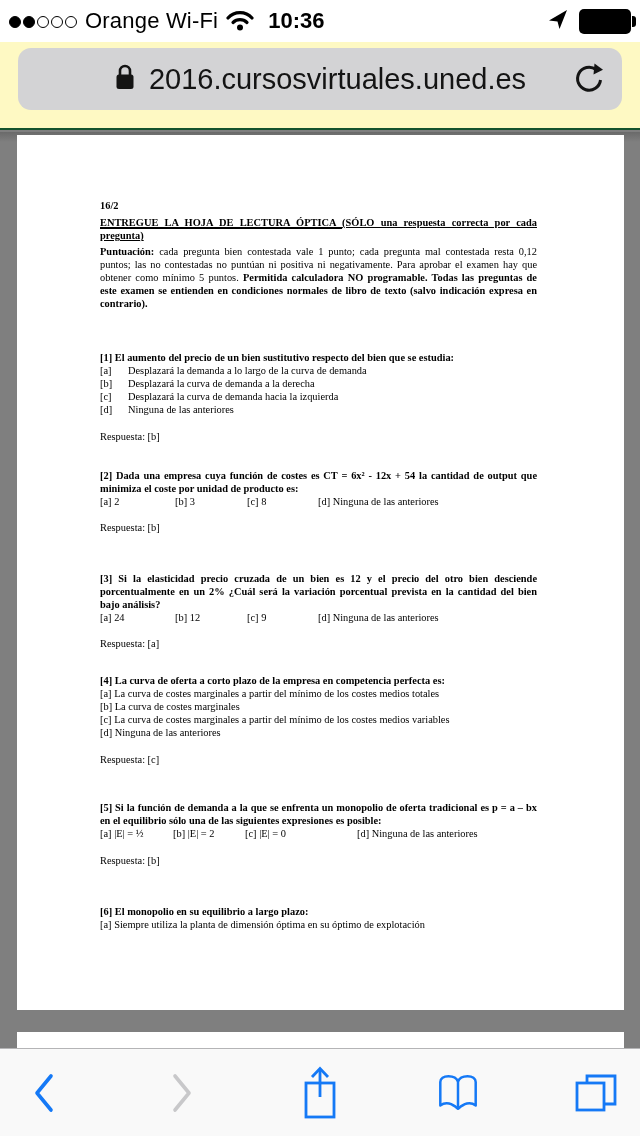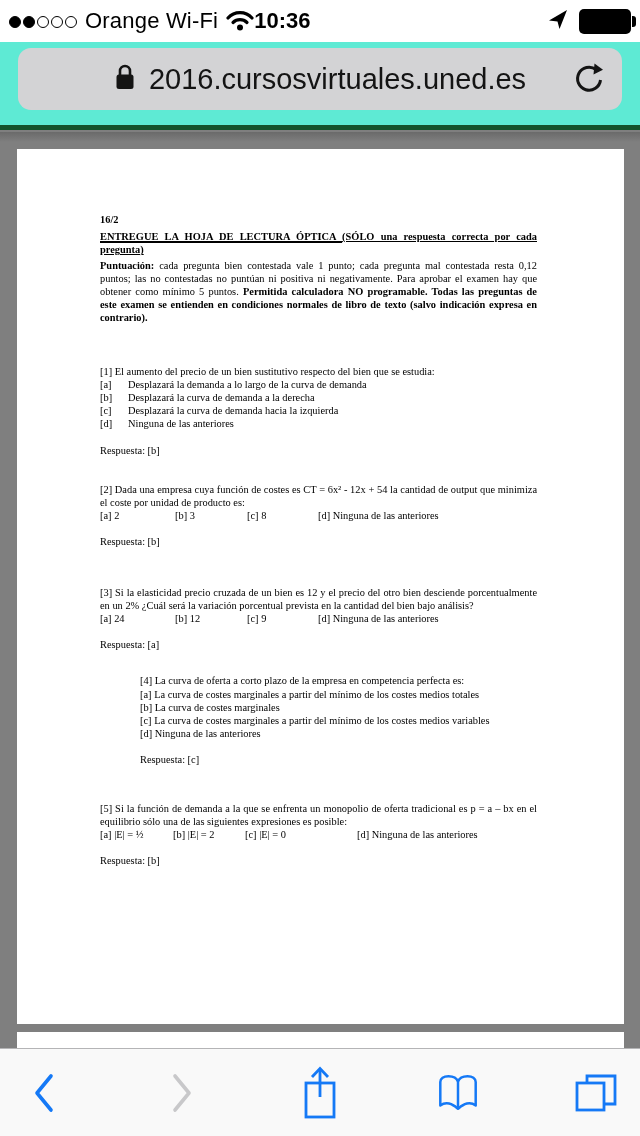--- a/index.html
+++ b/index.html
@@ -14,79 +14,79 @@
     position:absolute; top:0; left:0; width:640px; height:42px;
     background:#ffffff; display:flex; align-items:center; padding:0 9px;
     color:#000;
     text-align:center;
   }
   .sig-dots { display:flex; align-items:center; gap:2px; margin-top:2px; }
   .dot { width:12px; height:12px; border-radius:50%; border:1.5px solid #000; }
   .dot.filled { background:#000; }
   .carrier { font-size:22px; margin-left:8px; letter-spacing:0.2px; }
   .wifi { margin-left:8px; margin-top:2px; }
-  .sb-time { font-size:22px; font-weight:bold; }
+  .sb-time { font-size:22px; font-weight:bold; margin-left:14px; }
   .sb-right { margin-left:auto; display:flex; align-items:center; gap:10px; }
   .battery { position:relative; width:52px; height:25px; background:#000; border-radius:5px; }
   .battery:after {
     content:""; position:absolute; right:-5px; top:7px; width:4px; height:11px;
     background:#000; border-radius:0 3px 3px 0;
   }
 
   
   .addr-area {
     position:absolute; top:42px; left:0; width:640px; height:88px;
-    background:#5eead4; border-bottom:5px solid #14532d;
+    background:#fef9c3; border-bottom:2px solid #14532d;
   }
   .url-field {
     position:absolute; left:18px; right:18px; top:6px; height:62px;
     background:#d3d3d5; border-radius:13px;
     display:flex; align-items:center; justify-content:center;
     font-size:29px; color:#141414;
   }
   .url-field .lock { margin-right:13px; margin-top:2px; }
   .reload-btn {
     position:absolute; right:16px; top:14px; width:34px; height:34px;
     background:none; border:none; cursor:pointer; padding:0;
   }
 
   
   .content {
     position:absolute; top:132px; left:0; width:640px; height:916px;
     background:linear-gradient(#6a6a6a, #7f7f7f 10px);
     overflow:hidden;
   }
   .page {
-    position:absolute; left:17px; top:17px; width:607px; height:875px;
+    position:absolute; left:17px; top:3px; width:607px; height:875px;
     background:#ffffff;
   }
   .page2 {
     position:absolute; left:17px; top:900px; width:607px; height:120px;
     background:#ffffff;
   }
   .doc {
     padding:64px 87px 0 83px;
     font-family:"Liberation Serif", serif;
     font-size:10.4px; line-height:13.2px; color:#000;
   }
   .jt { text-align:justify; }
   .b { font-weight:bold; }
   .u { text-decoration:underline; text-underline-offset:2px; }
   .title-par { margin-top:4px;text-decoration:underline; }
   .scoring { margin-top:2px; }
-  .question .q-text { font-weight:normal; }
+  .question .q-text { font-weight:bold; }
   .answer { margin-top:13px; }
   .opt-tab { display:flex; }
   .opt-tab .opt-label { width:28px; flex:0 0 28px; }
   .opts-row { display:flex;align-items:flex-end; }
   .opts-row span { flex:0 0 auto; }
   .mt-q1 { margin-top:40px; }
   .mt-q2 { margin-top:26px; }
   .mt-q3 { margin-top:37px; }
-  .mt-q4 { margin-top:23px;margin-left:40px; }
+  .mt-q4 { margin-top:23px; }
   .mt-q5 { margin-top:35px; }
   .mt-q6 { margin-top:38px; }
 
   
   .toolbar {
     position:absolute; bottom:0; left:0; width:640px; height:88px;
     background:#f9f9f9; border-top:1px solid #b4b4b6;
     display:flex; align-items:center; justify-content:space-between;
     padding:0 22px;
   }
@@ -211,20 +211,24 @@
           <p class="q-text jt">[5] Si la función de demanda a la que se enfrenta un monopolio de oferta tradicional es p = a – bx en el equilibrio sólo una de las siguientes expresiones es posible:</p>
           <div class="opts-row">
             <span style="width:73px">[a] |E| = ½</span>
             <span style="width:72px">[b] |E| = 2</span>
             <span style="width:112px">[c] |E| = 0</span>
             <span>[d] Ninguna de las anteriores</span>
           </div>
           <p class="answer">Respuesta: [b]</p>
         </div>
 
+        <div class="question mt-q6">
+          <p class="q-text">[6] El monopolio en su equilibrio a largo plazo:</p>
+          <p>[a] Siempre utiliza la planta de dimensión óptima en su óptimo de explotación</p>
+        </div>
 
       </div>
     </div>
     <div class="page2"></div>
   </div>
 
   <div class="toolbar">
     <button class="tb-btn">
       <svg width="22" height="42" viewBox="0 0 22 42">
         <polyline points="18,4 4,21 18,38" fill="none" stroke="#1579f6" stroke-width="3.6" stroke-linecap="round" stroke-linejoin="round"></polyline>

